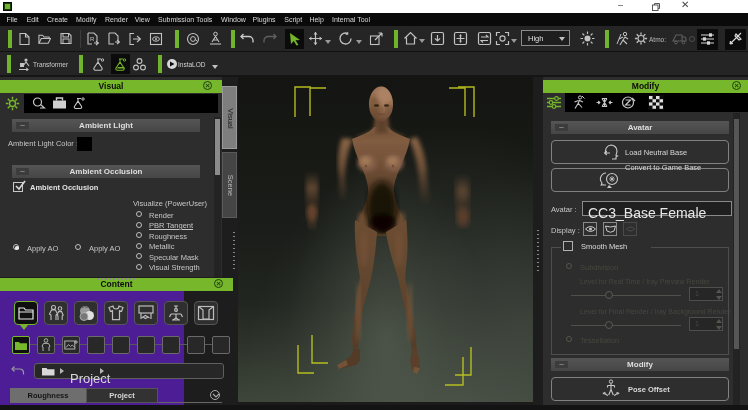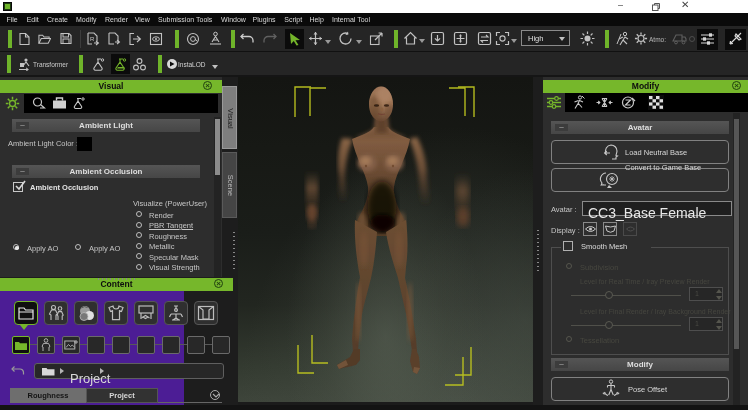--- a/index.html
+++ b/index.html
@@ -657,21 +657,21 @@
 
     <div class="btn" style="left:8px;top:300px;width:178px;height:24px;"></div>
     <svg class="abs" style="left:55px;top:302px;" width="26" height="21" viewBox="0 0 26 21">
         <circle cx="13" cy="2.6" r="1.7" fill="none" stroke="#c8c8c8" stroke-width="1"></circle>
         <path d="M13,4.5 v6 M9.5,6.5 h7 M9.5,6.5 v2 M16.5,6.5 v2 M13,10.5 l-2.3,5.5 M13,10.5 l2.3,5.5" fill="none" stroke="#c8c8c8" stroke-width="1.1"></path>
         <path d="M7,13 a8,3.5 0 0 0 3,3.4" fill="none" stroke="#c8c8c8" stroke-width="1.1"></path>
         <path d="M19,13 a8,3.5 0 0 1 -3,3.4" fill="none" stroke="#c8c8c8" stroke-width="1.1"></path>
         <path d="M7,13 l-2.6,1 l2,2 z" fill="#c8c8c8"></path>
         <path d="M19,13 l2.6,1 l-2,2 z" fill="#c8c8c8"></path>
       </svg>
-    <div class="lbl" style="left:85px;top:308px;color:#d8d8d8;">Pose Offset</div>
+    <div class="lbl" style="left:85px;top:308px;color:#d8d8d8;font-weight:bold;">Pose Offset</div>
 
     <div class="abs" style="left:190px;top:36px;width:7px;height:297px;background:#232323;">
       <div class="abs" style="left:1px;top:6px;width:5px;height:230px;background:#565656;"></div>
     </div>
   </div>
 
   <div class="abs" style="left:238px;top:402px;width:295px;height:8px;background:#1b1b1b;"></div>
   <div class="abs" style="left:0;top:405px;width:748px;height:5px;background:#131313;"></div>
 
 </div>

